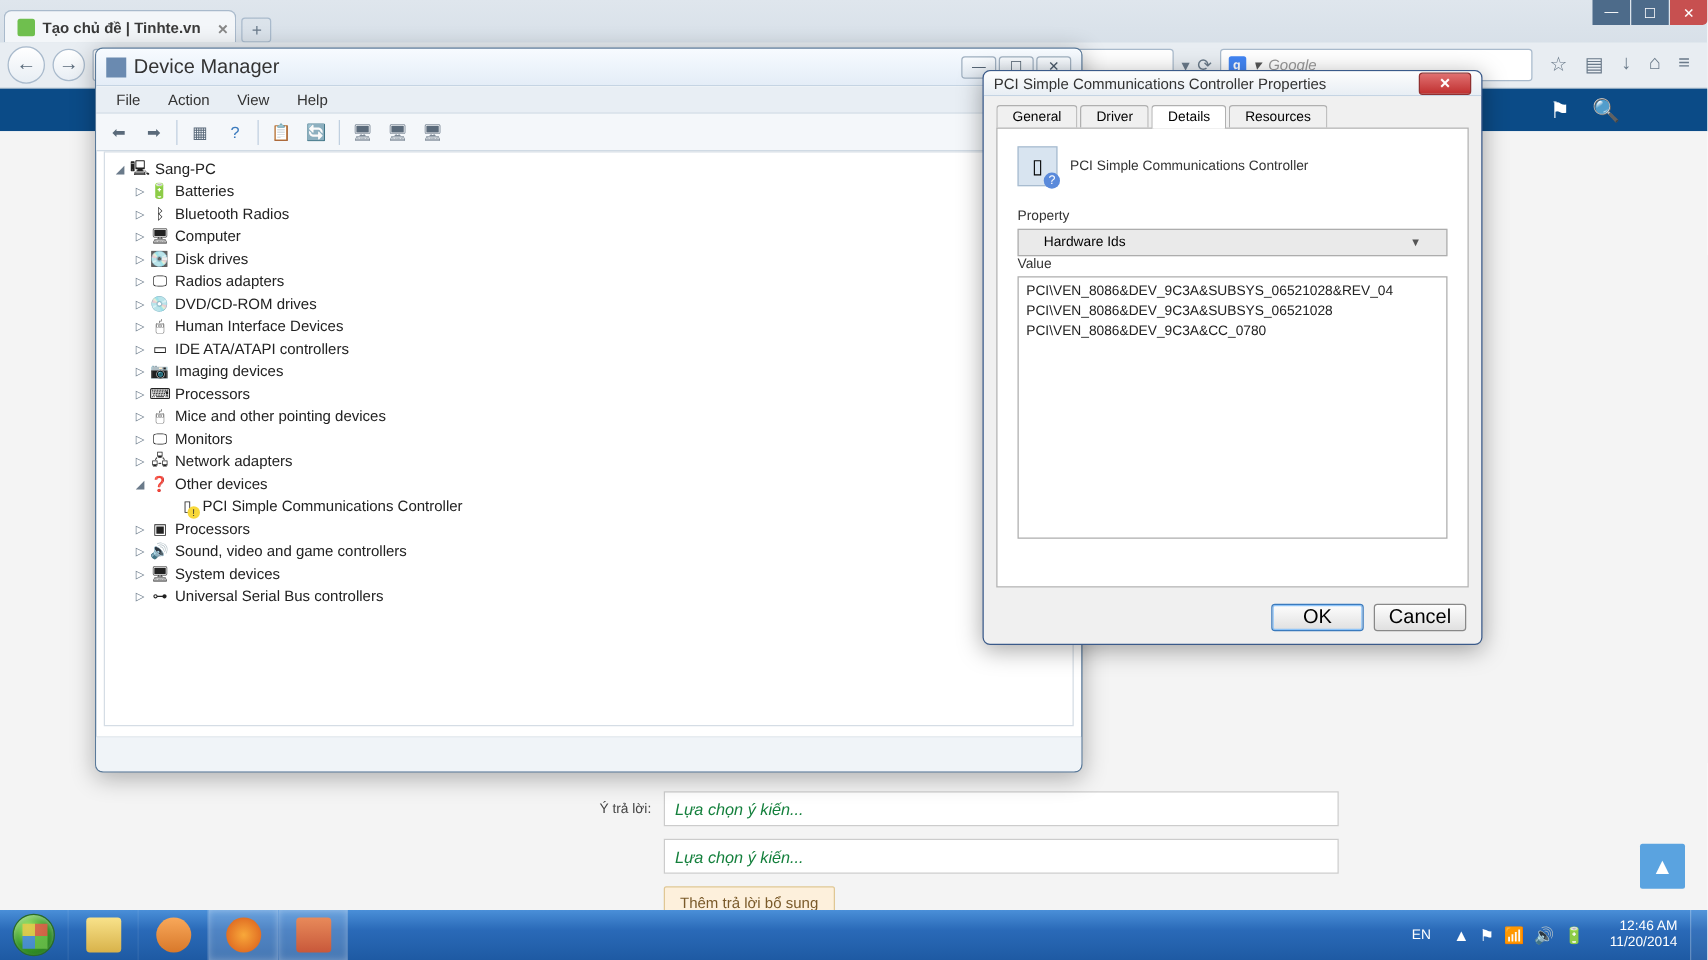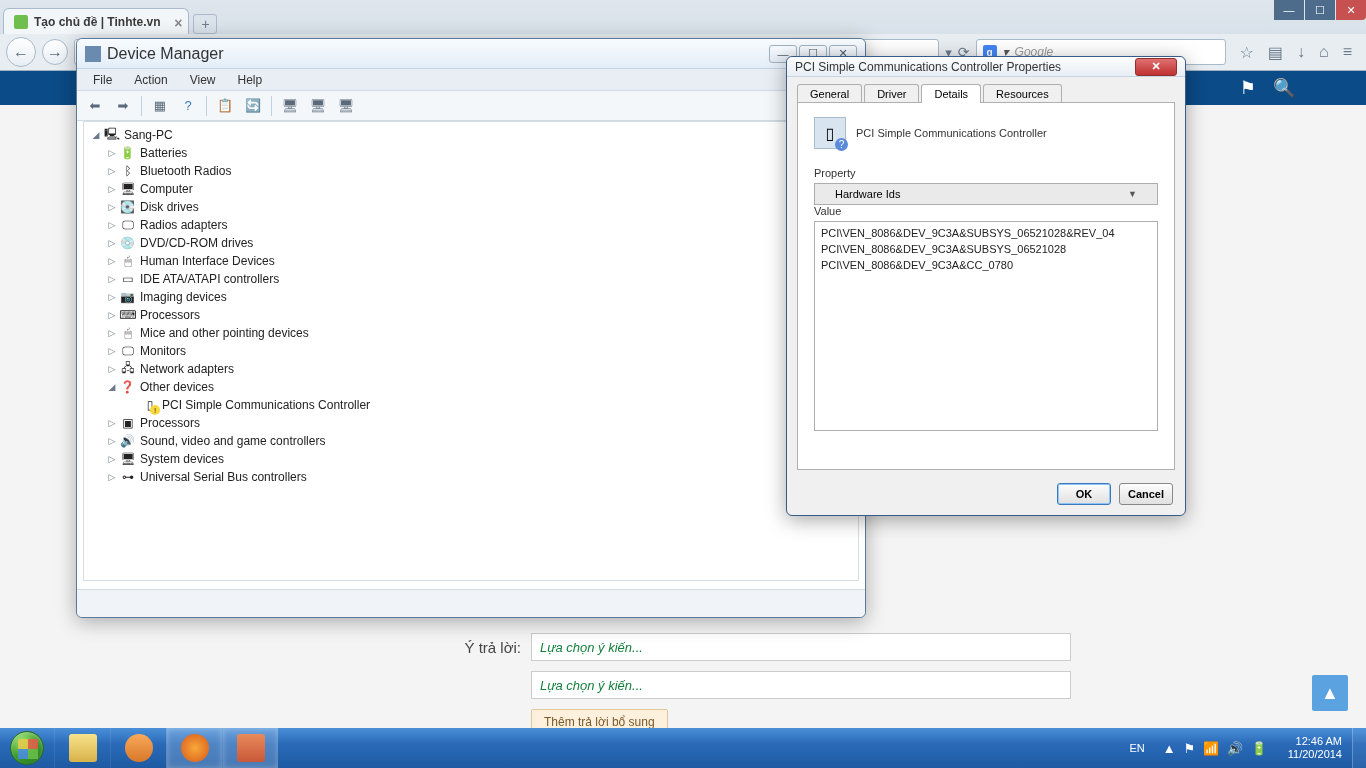--- a/index.html
+++ b/index.html
@@ -25,21 +25,21 @@
 
 
 .page-bg { position: absolute; top: 71px; left: 0; right: 0; height: 34px; background: #0b4b87; }
 .page-bg .ico { position: absolute; right: 110px; top: 6px; color: #fff; font-size: 18px; }
 .page-bg .ico2 { position: absolute; right: 70px; top: 6px; color: #fff; font-size: 18px; }
 .page-body { position: absolute; top: 105px; left: 0; right: 0; bottom: 40px; background: #f4f4f4; }
 
 
 .form-area { position: absolute; left: 456px; top: 633px; width: 615px; }
 .form-row { display: flex; align-items: center; margin-bottom: 10px; }
-.form-label { width: 75px; text-align: right; font-size: 15px; color: #444; padding-right: 10px; }
+.form-label { width: 75px; text-align: right; font-size: 11px; color: #444; padding-right: 10px; }
 .form-input { flex: 1; height: 28px; border: 1px solid #ccc; background: #fff; padding: 0 8px; font-size: 13px; color: #15803d; font-style: italic; display: flex; align-items: center; }
 .form-btn { margin-left: 75px; padding: 5px 12px; background: #fdf0dc; border: 1px solid #e0c794; font-size: 12px; color: #7a5a2a; border-radius: 2px; }
 .scroll-top { position: absolute; right: 18px; top: 675px; width: 36px; height: 36px; background: #5aa3e0; display: flex; align-items: center; justify-content: center; color: #fff; font-size: 18px; border-radius: 2px; }
 
 
 .dm-window { position: absolute; left: 76px; top: 38px; width: 790px; height: 580px; background: #fff; border: 1px solid #5a7a9a; border-radius: 6px; box-shadow: 0 4px 20px rgba(0,0,0,0.3); }
 .dm-titlebar { height: 30px; background: linear-gradient(#f7fbff,#e4edf7); border-bottom: 1px solid #c5d4e3; display: flex; align-items: center; padding: 0 8px; border-radius: 6px 6px 0 0; }
 .dm-icon { width: 16px; height: 16px; background: #6a8ab0; margin-right: 6px; }
 .dm-title { font-size: 16px; color: #333; flex: 1; }
 .dm-wc { display: flex; gap: 2px; }
@@ -68,21 +68,21 @@
 .prop-panel { margin: 0 10px 10px 10px; background: #fff; border: 1px solid #b0b0b0; padding: 14px 16px; height: 368px; position: relative; }
 .prop-head { display: flex; align-items: center; gap: 10px; margin-bottom: 18px; }
 .prop-hicon { width: 32px; height: 32px; background: #d8e4f0; border: 1px solid #a8bcd0; display: flex; align-items: center; justify-content: center; font-size: 16px; position: relative; }
 .prop-hicon::after { content: "?"; position: absolute; right: -3px; bottom: -3px; width: 13px; height: 13px; background: #5a8adb; color: #fff; border-radius: 50%; font-size: 10px; display: flex; align-items: center; justify-content: center; }
 .prop-hlabel { font-size: 11px; color: #333; }
 .prop-label { font-size: 11px; color: #333; margin-bottom: 4px; }
 .prop-combo { width: 100%; height: 22px; border: 1px solid #adadad; background: #eaeaea; display: flex; align-items: center; justify-content: space-between; padding: 0 20px; font-size: 11px; margin-bottom: 0; }
 .prop-combo-arrow { font-size: 9px; color: #555; }
 .prop-list { width: 100%; height: 210px; border: 1px solid #adadad; background: #fff; padding: 3px 6px; font-size: 11px; color: #222; line-height: 16px; font-family: "Segoe UI", Tahoma, sans-serif; }
 .prop-buttons { position: absolute; right: 12px; bottom: 10px; display: flex; gap: 8px; }
-.prop-btn { width: 54px; height: 22px; border: 1px solid #888; background: linear-gradient(#fdfdfd,#e0e0e0); font-size: 11px; border-radius: 3px; display: flex; align-items: center; justify-content: center; font-weight: bold; }
+.prop-btn { width: 74px; height: 22px; border: 1px solid #888; background: linear-gradient(#fdfdfd,#e0e0e0); font-size: 16px; border-radius: 3px; display: flex; align-items: center; justify-content: center; }
 .prop-btn.default { border: 1px solid #3a7abd; box-shadow: 0 0 0 1px #8ec4f8 inset; }
 
 
 .taskbar { position: absolute; left: 0; right: 0; bottom: 0; height: 40px; background: linear-gradient(#4a8fd8, #2a6ab8 40%, #1e5aa3); display: flex; align-items: center; }
 .start-btn { width: 54px; height: 40px; display: flex; align-items: center; justify-content: center; }
 .start-orb { width: 34px; height: 34px; border-radius: 50%; background: radial-gradient(circle at 35% 30%, #9ee86a, #3a9a2a 50%, #1a6a1a); border: 1px solid #2a6a2a; box-shadow: inset 0 2px 4px rgba(255,255,255,0.4); position: relative; }
 .start-orb::before { content: ""; position: absolute; top: 7px; left: 7px; width: 20px; height: 20px; background: conic-gradient(#e85a4a 0 90deg, #6abe4a 90deg 180deg, #4a8ae8 180deg 270deg, #e8c84a 270deg 360deg); opacity: 0.85; }
 .tb-item { width: 56px; height: 40px; display: flex; align-items: center; justify-content: center; border-left: 1px solid rgba(255,255,255,0.08); }
 .tb-item.active { background: rgba(255,255,255,0.18); box-shadow: inset 0 0 6px rgba(255,255,255,0.3); }
 .tb-ico { width: 28px; height: 28px; border-radius: 3px; }

